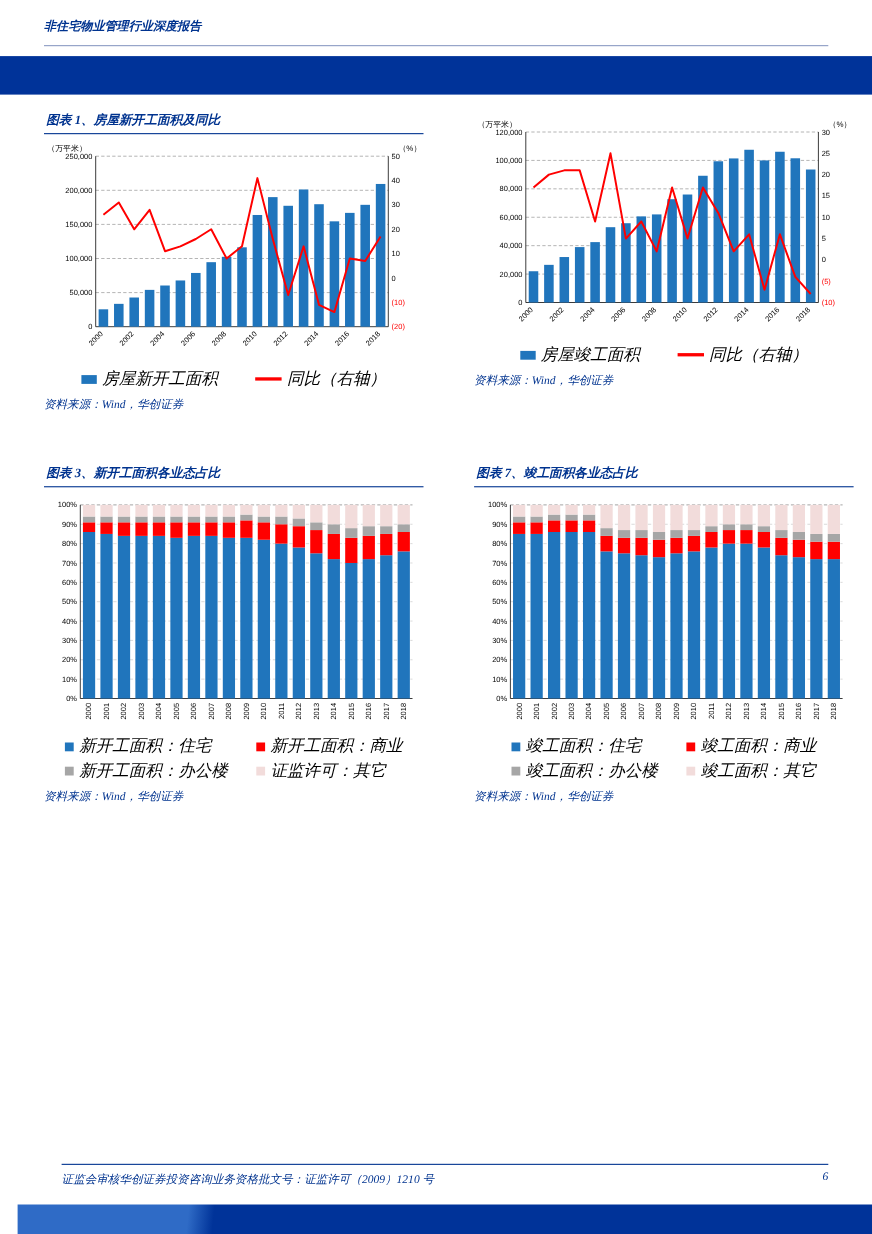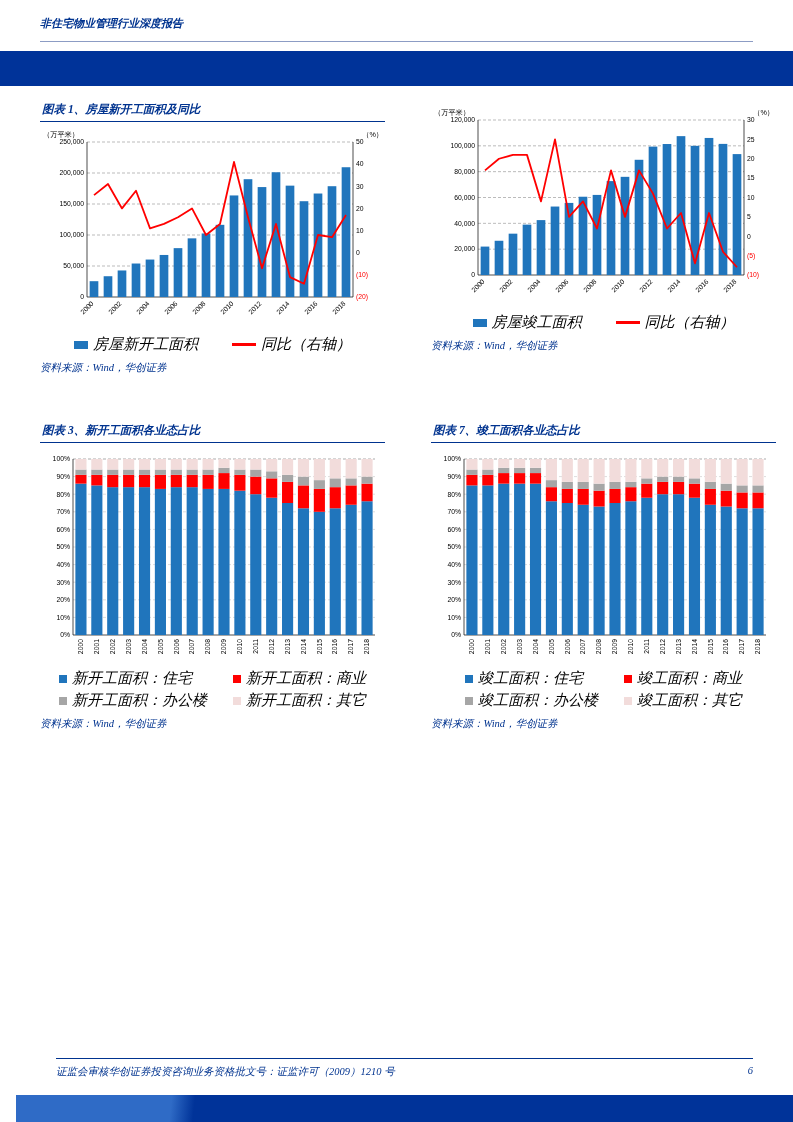--- a/index.html
+++ b/index.html
@@ -335,21 +335,21 @@
           <span class="legend-item">
             <span class="swatch-sq" style="background: rgb(255, 0, 0);"></span>
             <span>新开工面积：商业</span>
           </span>
           <span class="legend-item">
             <span class="swatch-sq" style="background: rgb(166, 166, 166);"></span>
             <span>新开工面积：办公楼</span>
           </span>
           <span class="legend-item">
             <span class="swatch-sq" style="background: rgb(242, 220, 219);"></span>
-            <span>新开工面积：其它</span>
+            <span>证监许可：其它</span>
           </span>
         </div>
       <div class="source">资料来源：Wind，华创证券</div>
     </section>
 
     <section class="chart-block">
       <h3 class="chart-title">图表 7、竣工面积各业态占比</h3>
       <svg id="chart-svg-3" class="chart-canvas" width="345" height="218" viewBox="0 0 345 218">
           <g>
             <text x="30" y="188.3" font-size="6.8" fill="#000" text-anchor="end">0%</text>

